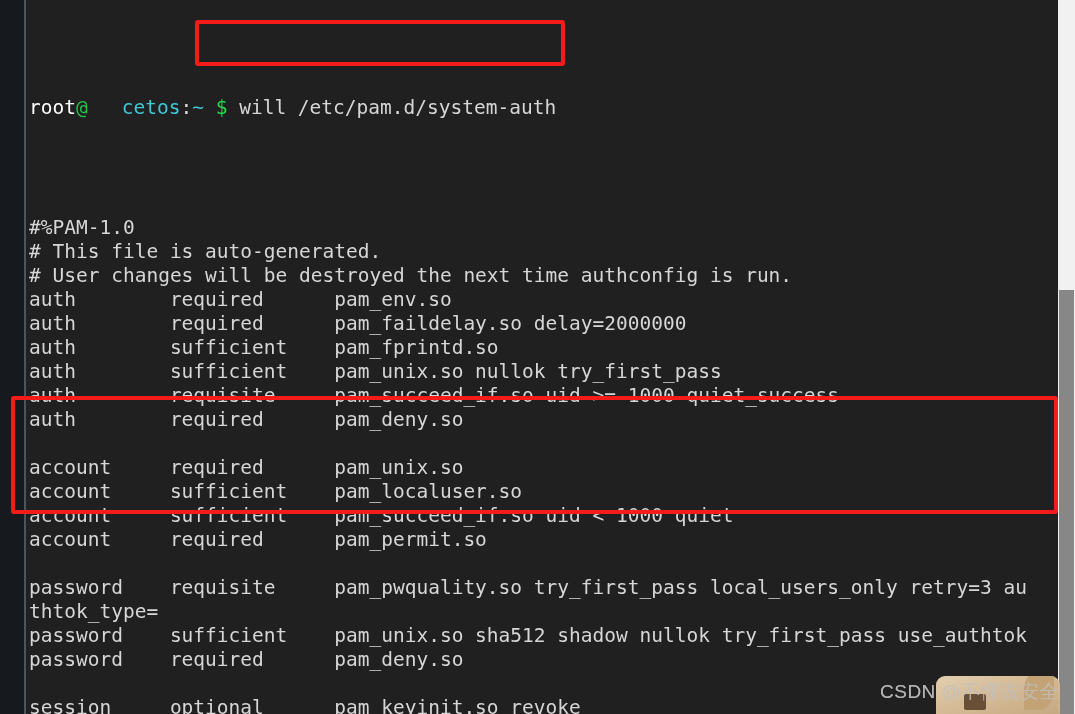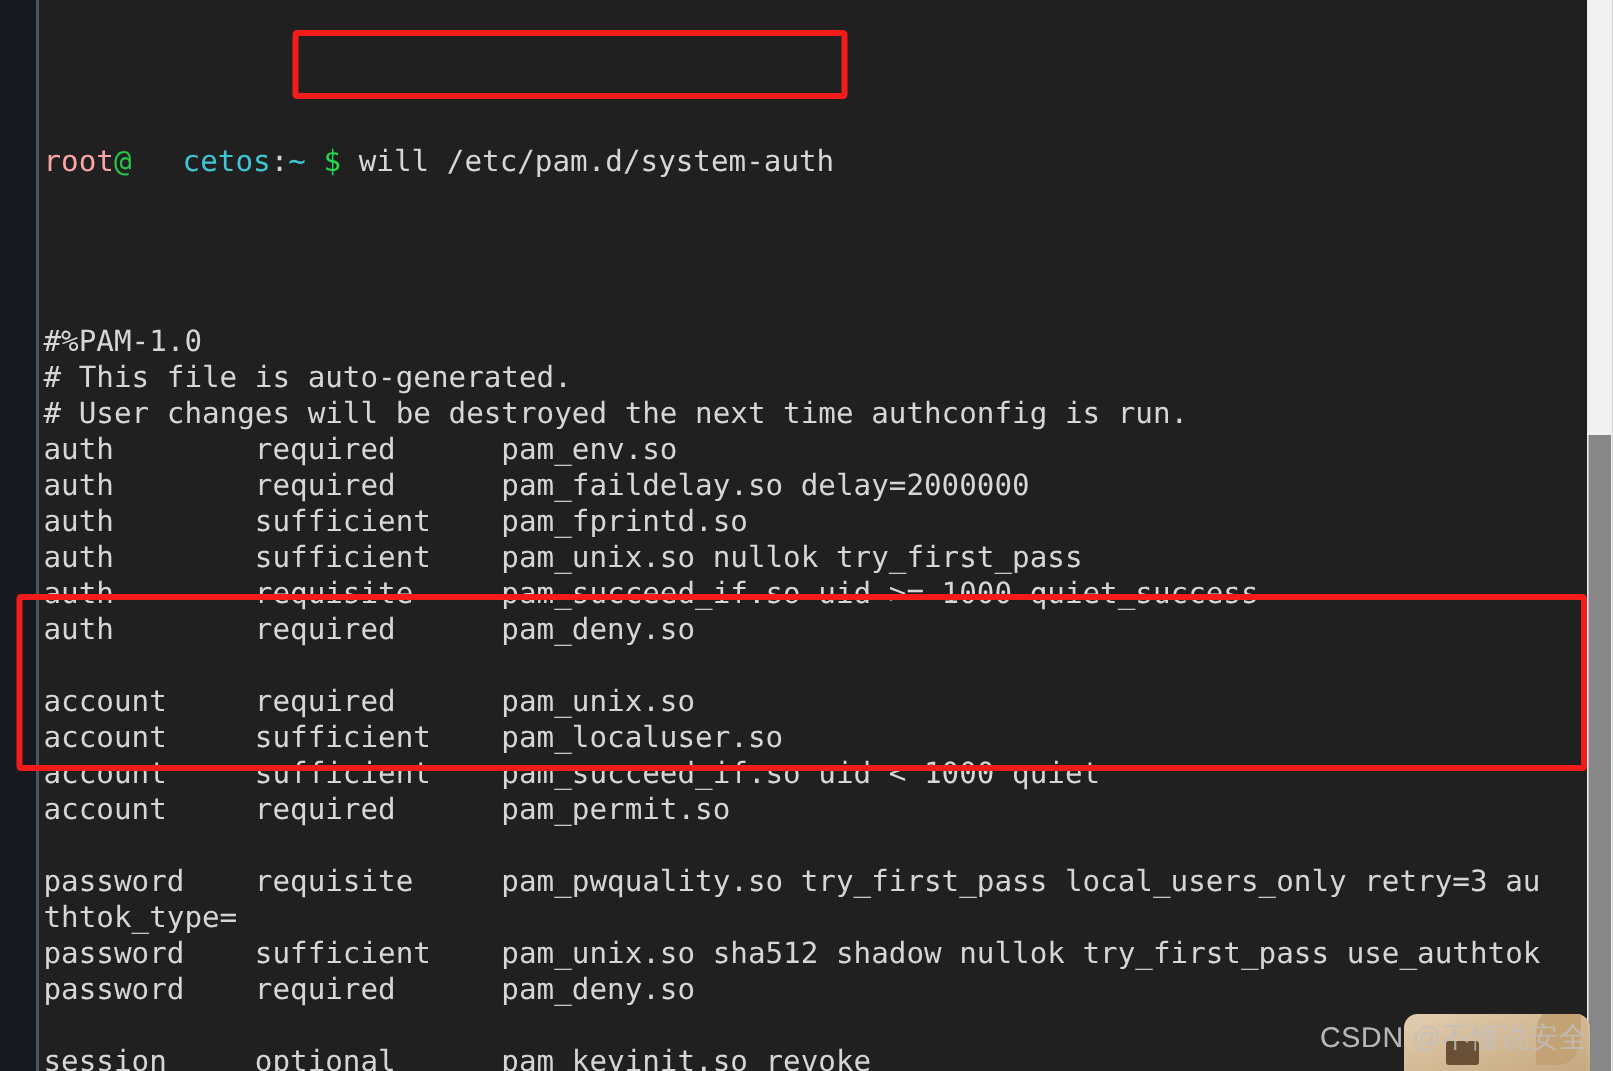--- a/index.html
+++ b/index.html
@@ -45,21 +45,21 @@
     line-height: 24px;
     color: #d6d6d6;
     white-space: pre;
     letter-spacing: 0px;
   }
   .line {
     height: 24px;
     padding-left: 3px;
     white-space: pre;
   }
-  .c-user   { color: #fca5a5; text-align: center; }
+  .c-user   { color: #ffffff; text-align: center; }
   .c-at     { color: #25c44b; }
   .c-host   { color: #3fc7d6; padding-left: 34px; }
   .c-colon  { color: #d6d6d6; }
   .c-tilde  { color: #3fc7d6; }
   .c-dollar { color: #25d94f; }
   
   #top-mark {
     position: absolute;
     left: 52px; top: 1px;
     width: 13px; height: 4px;

